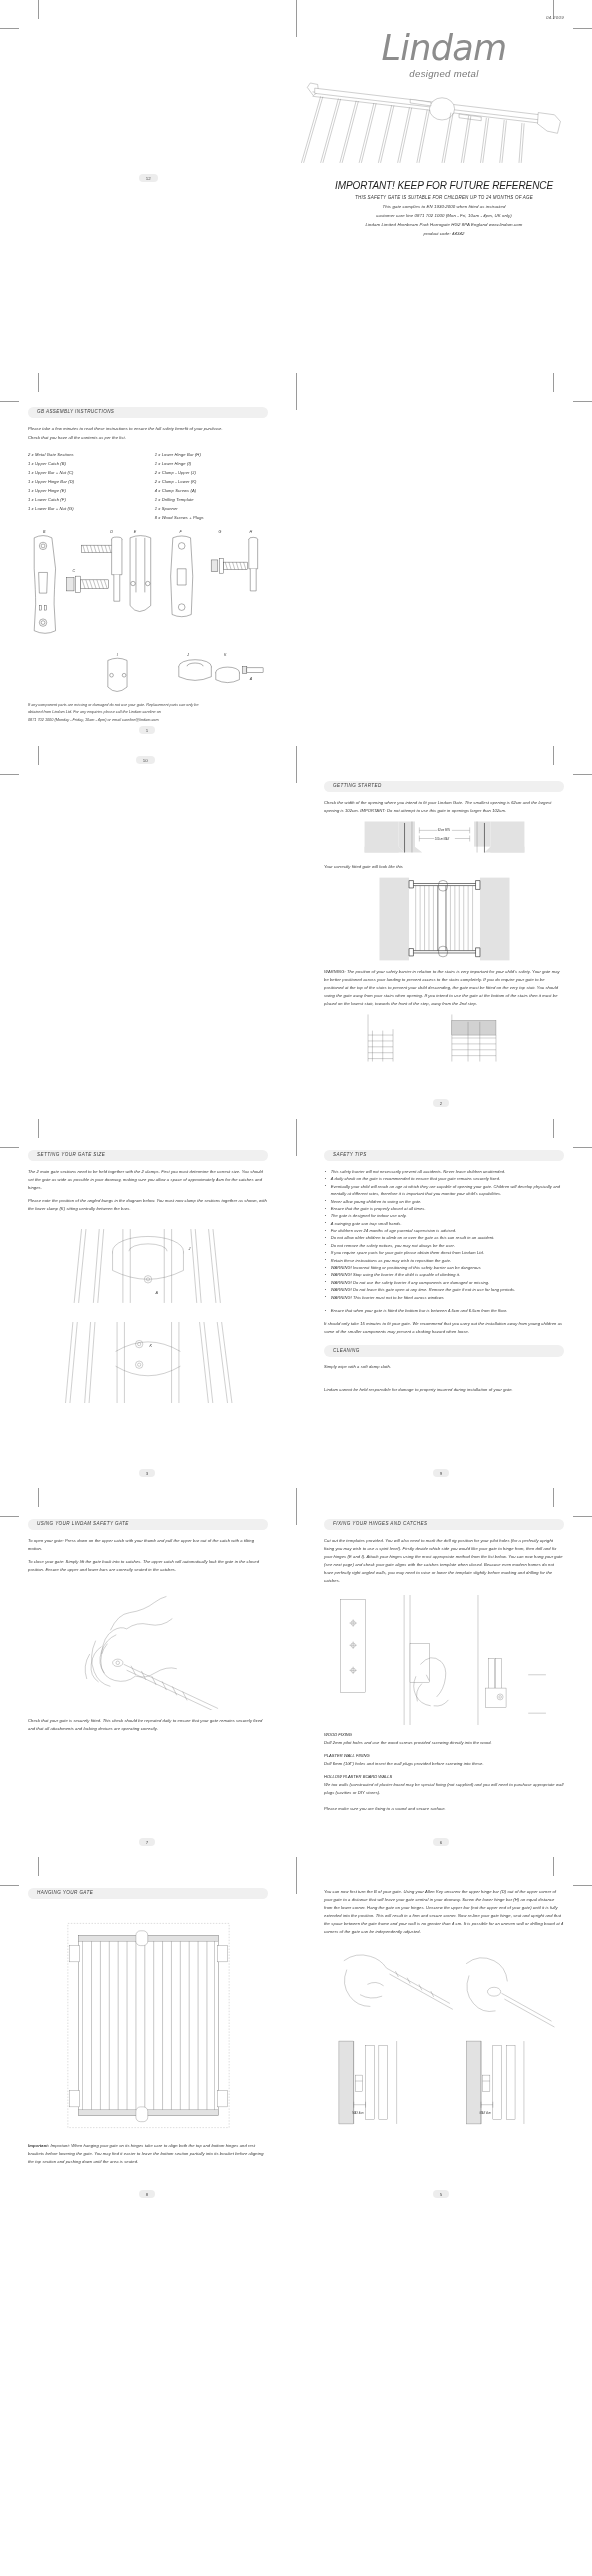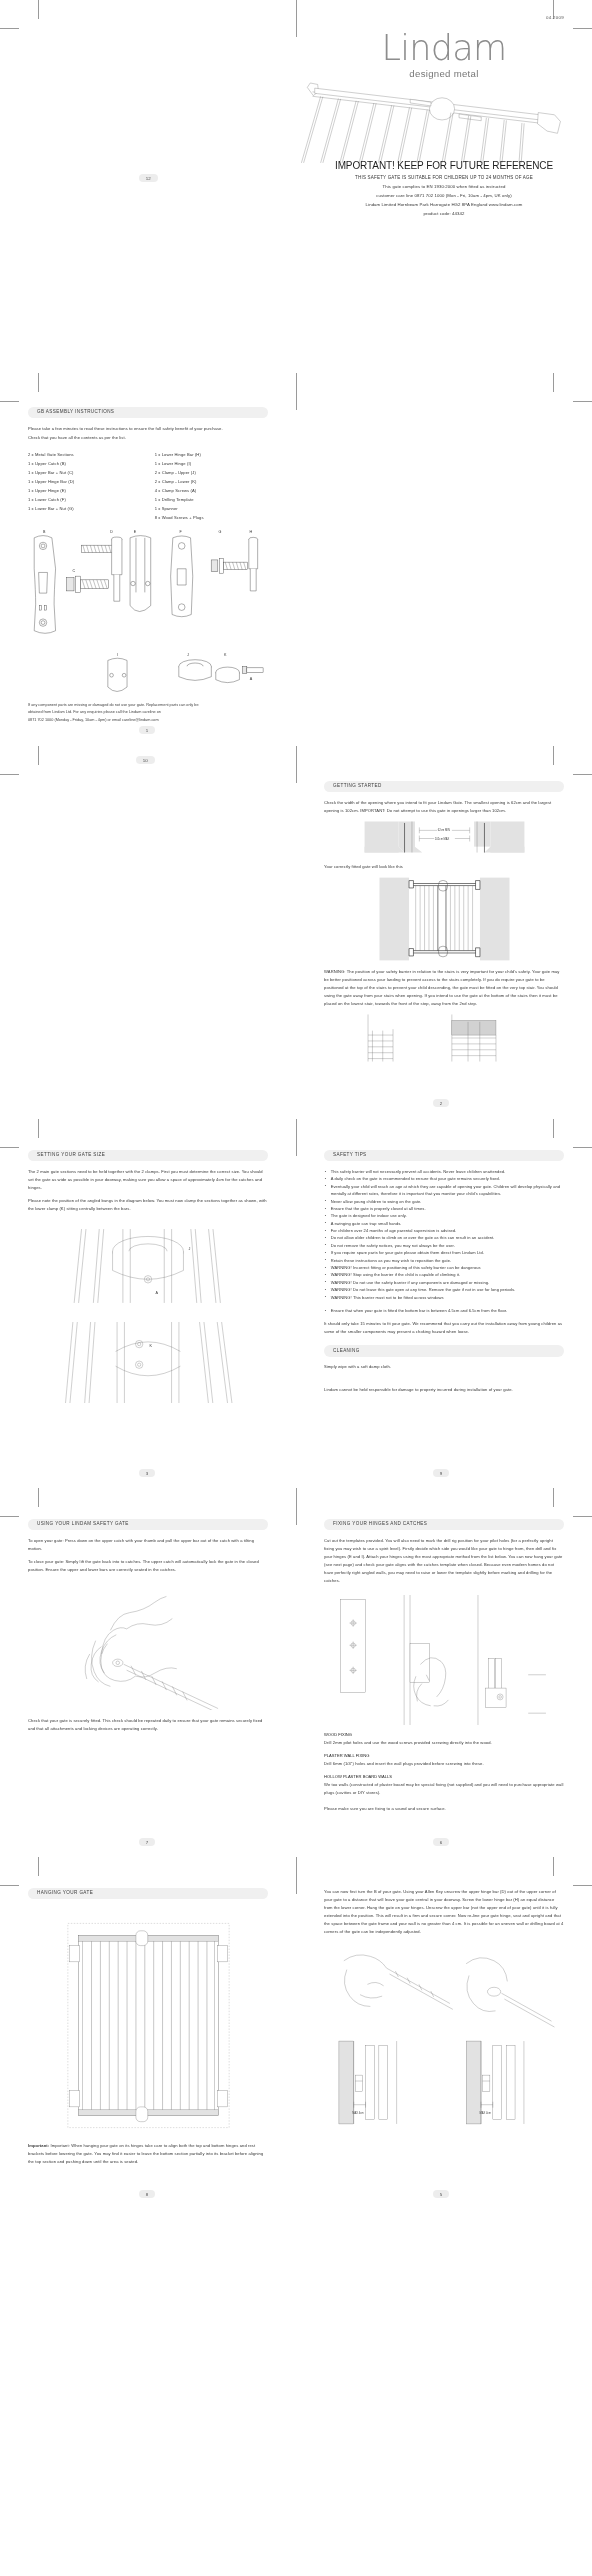--- a/index.html
+++ b/index.html
@@ -13,21 +13,21 @@
   .page {
     position:relative;
     width:593px;
     background:#fff;
     overflow:hidden;
   }
   
   .cropmark { position:absolute; background:#9a9a9a; }
   .cm-v { width:0.7px; height:19px; }
   .cm-h { height:0.7px; width:19px; }
-  .half { position:absolute; top:0; width:296px; height:100%; }
+  .half { position:absolute; top:0; width:296px; height:100%;font-style:italic; }
   .half.left { left:0; }
   .half.right { left:296px; }
 
   .inner { position:absolute; left:28px; right:28px; top:0; }
 
   
   .secbar {
     background:#f0f0f0;
     border-radius:7.4px;
     padding:2.2px 7.4px 2.2px 9px;
@@ -177,21 +177,21 @@
           <path d="M284 62 L278 120"></path>
             <path d="M287 62.5 L281 120"></path>
           <path d="M308 66 L304 120"></path>
             <path d="M311 66.5 L307 120"></path>
         </g>
       </g>
     </svg>
   </div>
 
   <div class="half right">
-    <div class="inner" style="top:160px;">
+    <div class="inner" style="top:180px;">
       <div class="imp-title">IMPORTANT! KEEP FOR FUTURE REFERENCE</div>
       <div class="imp-sub">THIS SAFETY GATE IS SUITABLE FOR CHILDREN UP TO 24 MONTHS OF AGE</div>
       <div class="imp-sub2">This gate complies to EN 1930:2000 when fitted as instructed</div>
       <div class="imp-sub2">customer care line  0871 702 1000 (Mon - Fri, 10am - 4pm, UK only)</div>
       <div class="imp-sub2">Lindam Limited   Hornbeam Park   Harrogate   HG2 8PA   England   www.lindam.com</div>
       <div class="imp-sub2">product code: 44342</div>
     </div>
   </div>
 
   <div class="pagenum" style="left:139px; top:174px;">12</div>

